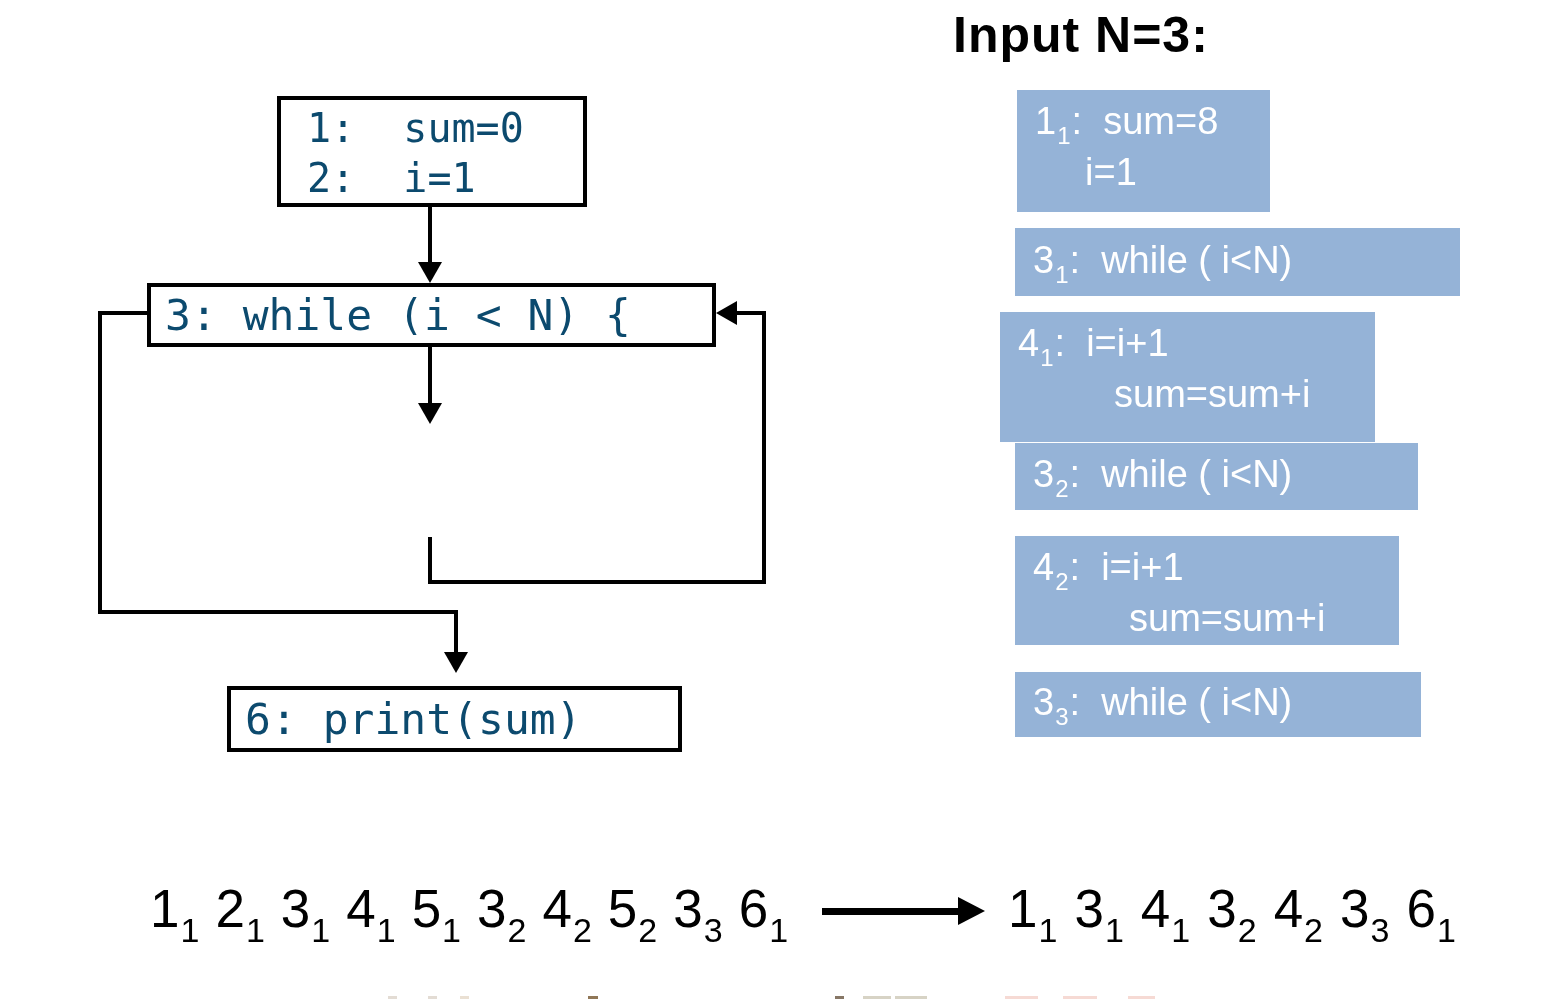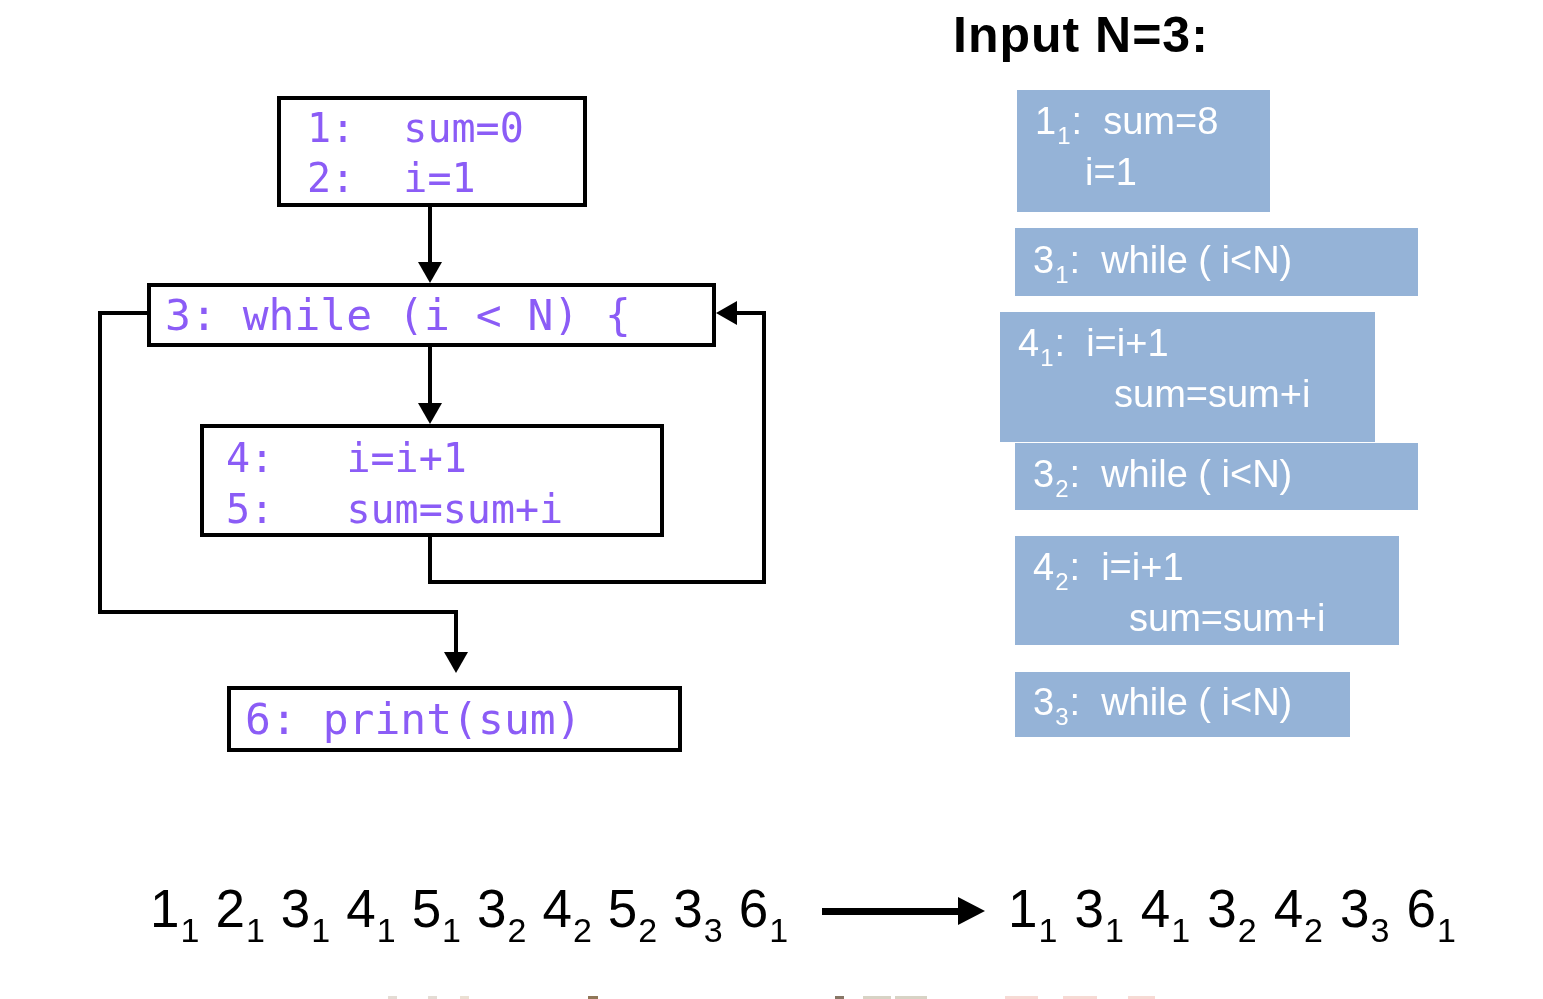--- a/index.html
+++ b/index.html
@@ -5,21 +5,21 @@
   html, body { margin: 0; padding: 0; background: #ffffff; }
   .stage {
     position: relative; width: 1543px; height: 999px;
     background: #ffffff; overflow: hidden;
     font-family: "Liberation Sans", sans-serif; color: #000;
   }
   
   .fc-box {
     position: absolute; box-sizing: border-box;
     background: #fff; border: 4px solid #000;
-    font-family: "DejaVu Sans Mono", monospace; color: #8b5cf6;
+    font-family: "DejaVu Sans Mono", monospace; color: #0c4a6e;
   }
   .fc-box .code { white-space: pre; }
   .box-entry { left: 277px; top: 96px;  width: 310px; height: 111px; padding: 3px 0 0 26px; font-size: 40px; line-height: 50px; }
   .box-while { left: 147px; top: 283px; width: 569px; height: 64px;  padding: 0 0 15px 14px; font-size: 43px; line-height: 56px; }
   .box-body  { left: 200px; top: 424px; width: 464px; height: 113px; padding: 5px 0 0 22px; font-size: 40px; line-height: 51px; }
   .box-print { left: 227px; top: 673px; width: 455px; height: 66px;  padding: 0 0 0 14px; font-size: 43px; line-height: 58px; margin-top: 13px; }
 
   .vline, .hline { position: absolute; background: #000; }
   .ah-down { position: absolute; width: 0; height: 0;
     border-left: 12px solid transparent; border-right: 12px solid transparent;
@@ -36,25 +36,25 @@
   .tbox {
     position: absolute; box-sizing: border-box;
     background: var(--blue, #95B3D7); color: var(--blue-text, #fff);
     font-size: 38px; line-height: 46px;
   }
   .tbox .pre { white-space: pre; }
   .tbox .tsub { font-size: 24px; position: relative; top: 10px; margin: 0 1px; }
   .tbox.single { display: flex; align-items: center; padding-left: 18px; }
   .tbox.double { padding: 8px 0 0 18px; }
   .tbox1 { left: 1017px; top: 90px;  width: 253px; height: 122px; }
-  .tbox2 { left: 1015px; top: 228px; width: 403px; height: 68px; }
+  .tbox2 { left: 1015px; top: 228px; width: 445px; height: 68px; }
   .tbox3 { left: 1000px; top: 312px; width: 375px; height: 130px; }
   .tbox4 { left: 1015px; top: 443px; width: 403px; height: 67px; }
   .tbox5 { left: 1015px; top: 536px; width: 384px; height: 109px; }
-  .tbox6 { left: 1015px; top: 672px; width: 335px; height: 65px; }
+  .tbox6 { left: 1015px; top: 672px; width: 406px; height: 65px; }
   .tbox7 { left: 1015px; top: 757px; width: 380px; height: 66px; }
   .tl2.ind-a { margin-left: 50px; }
   .tl2.ind-b { margin-left: 96px; }
 
   
   .seq {
     position: absolute; display: flex; align-items: flex-start;
     font-size: 53px; color: #000;
   }
   .seq-left  { left: 150px;  top: 878px; gap: 16px; }
@@ -76,24 +76,20 @@
 
   <div class="fc-box box-entry">
     <div class="code">1:  sum=0</div>
     <div class="code">2:  i=1</div>
   </div>
 
   <div class="fc-box box-while">
     <div class="code">3: while (i &lt; N) {</div>
   </div>
 
-  <div class="fc-box box-body">
-    <div class="code">4:   i=i+1</div>
-    <div class="code">5:   sum=sum+i</div>
-  </div>
 
   <div class="fc-box box-print">
     <div class="code">6: print(sum)</div>
   </div>
 
   <div class="vline" style="left:428px; top:207px; width:4px; height:57px;"></div>
   <div class="ah-down" style="left:418px; top:262px;"></div>
 
   <div class="vline" style="left:428px; top:347px; width:4px; height:57px;"></div>
   <div class="ah-down" style="left:418px; top:403px;"></div>

